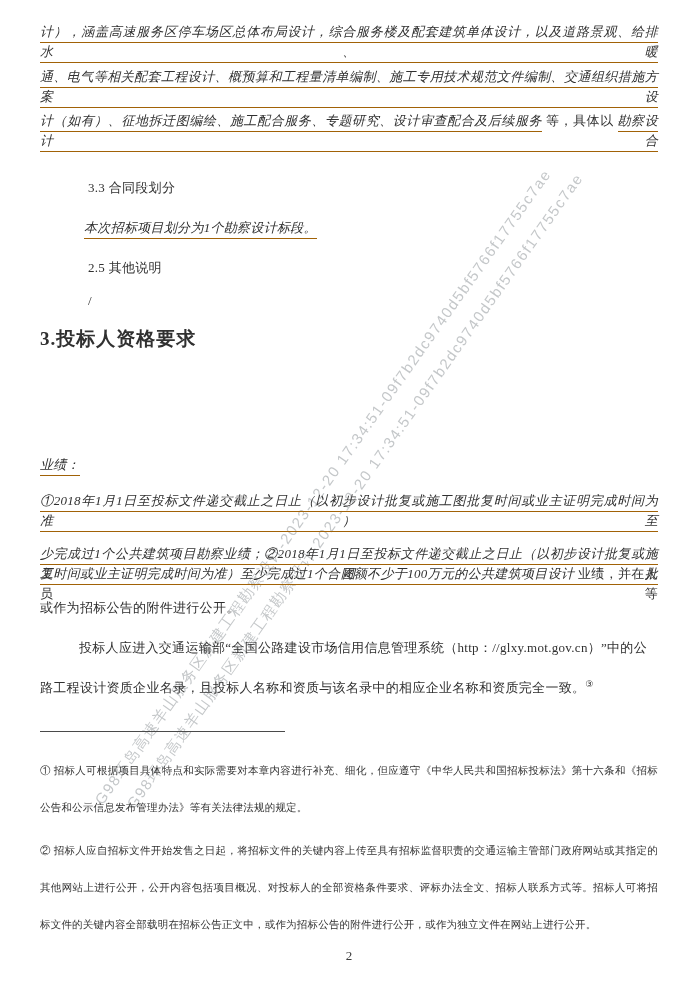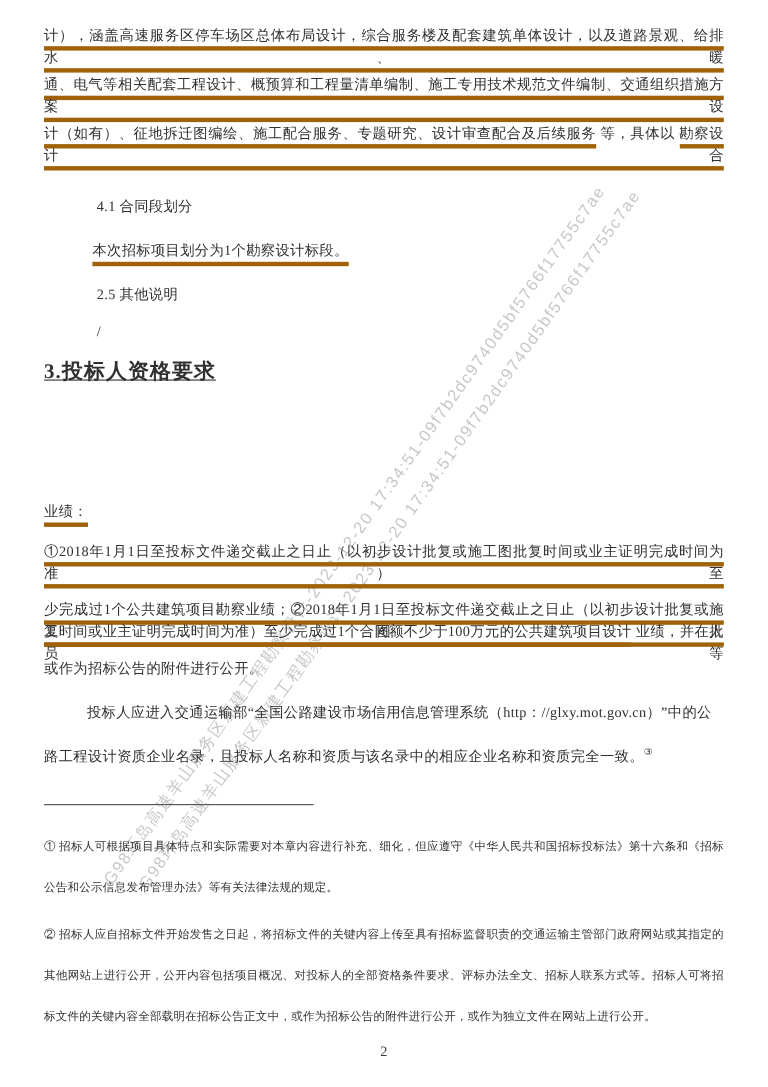--- a/index.html
+++ b/index.html
@@ -11,28 +11,28 @@
     font-family:"Liberation Serif","DejaVu Serif",serif;
     color:#303030;
   }
   .ln{
     position:absolute;left:40px;right:40px;
     font-size:13px;line-height:20px;
     letter-spacing:0.3px;
     white-space:nowrap;
   }
   .just{text-align:justify;text-align-last:justify;white-space:normal;}
-  .u{border-bottom:4px solid #a16207;padding-bottom:3px;}
+  .u{border-bottom:1px solid #a16207;padding-bottom:3px;font-style:italic;}
   .gapL{margin-left:10px;}
   .ind23{padding-left:23px;}
   .ind28{padding-left:28px;text-align:center;}
   .ind44{padding-left:44px;}
   .ind48{padding-left:48px;}
   .h3title{
-    font-size:19px;font-weight:bold;line-height:26px;letter-spacing:1px;text-decoration:underline;
+    font-size:19px;font-weight:bold;line-height:26px;letter-spacing:1px;
   }
   .sup{font-size:9px;vertical-align:super;line-height:0;}
   .sep{
     position:absolute;left:40px;top:731px;width:245px;height:0;
     border-top:1px solid #4a4a4a;
   }
   .fn{
     position:absolute;left:40px;right:40px;
     font-size:10.5px;line-height:37px;
     text-align:justify;color:#333333;
@@ -62,21 +62,21 @@
 
 <div class="page">
 
   <div class="wm wm1">G98环岛高速羊山服务区新建工程勘察设计-2023-12-20 17:34:51-09f7b2dc9740d5bf5766f17755c7ae</div>
   <div class="wm wm2">G98环岛高速羊山服务区新建工程勘察设计-2023-12-20 17:34:51-09f7b2dc9740d5bf5766f17755c7ae</div>
 
   <div class="ln just" style="top:22px"><span class="u">计），涵盖高速服务区停车场区总体布局设计，综合服务楼及配套建筑单体设计，以及道路景观、给排水、暖</span></div>
   <div class="ln just" style="top:111px"><span class="u">计（如有）、征地拆迁图编绘、施工配合服务、专题研究、设计审查配合及后续服务</span><span> 等，具体以 </span><span class="u">勘察设计合</span></div>
   <div class="ln just" style="top:67px"><span class="u">通、电气等相关配套工程设计、概预算和工程量清单编制、施工专用技术规范文件编制、交通组织措施方案设</span></div>
 
-  <div class="ln ind48" style="top:178px">4.1 合同段划分</div>
+  <div class="ln ind48" style="top:178px">3.3 合同段划分</div>
   <div class="ln ind44" style="top:218px"><span class="u">本次招标项目划分为1个勘察设计标段。</span></div>
 
   <div class="ln ind48" style="top:258px">2.5 其他说明</div>
   <div class="ln ind48" style="top:291px">/</div>
 
   <div class="ln h3title" style="top:326px">3.投标人资格要求</div>
 
   <div class="ln" style="top:455px"><span class="u">业绩：</span></div>
   <div class="ln just" style="top:491px"><span class="u">①2018年1月1日至投标文件递交截止之日止（以初步设计批复或施工图批复时间或业主证明完成时间为准）至</span></div>
   <div class="ln just" style="top:544px"><span class="u">少完成过1个公共建筑项目勘察业绩；②2018年1月1日至投标文件递交截止之日止（以初步设计批复或施工图批</span></div>

